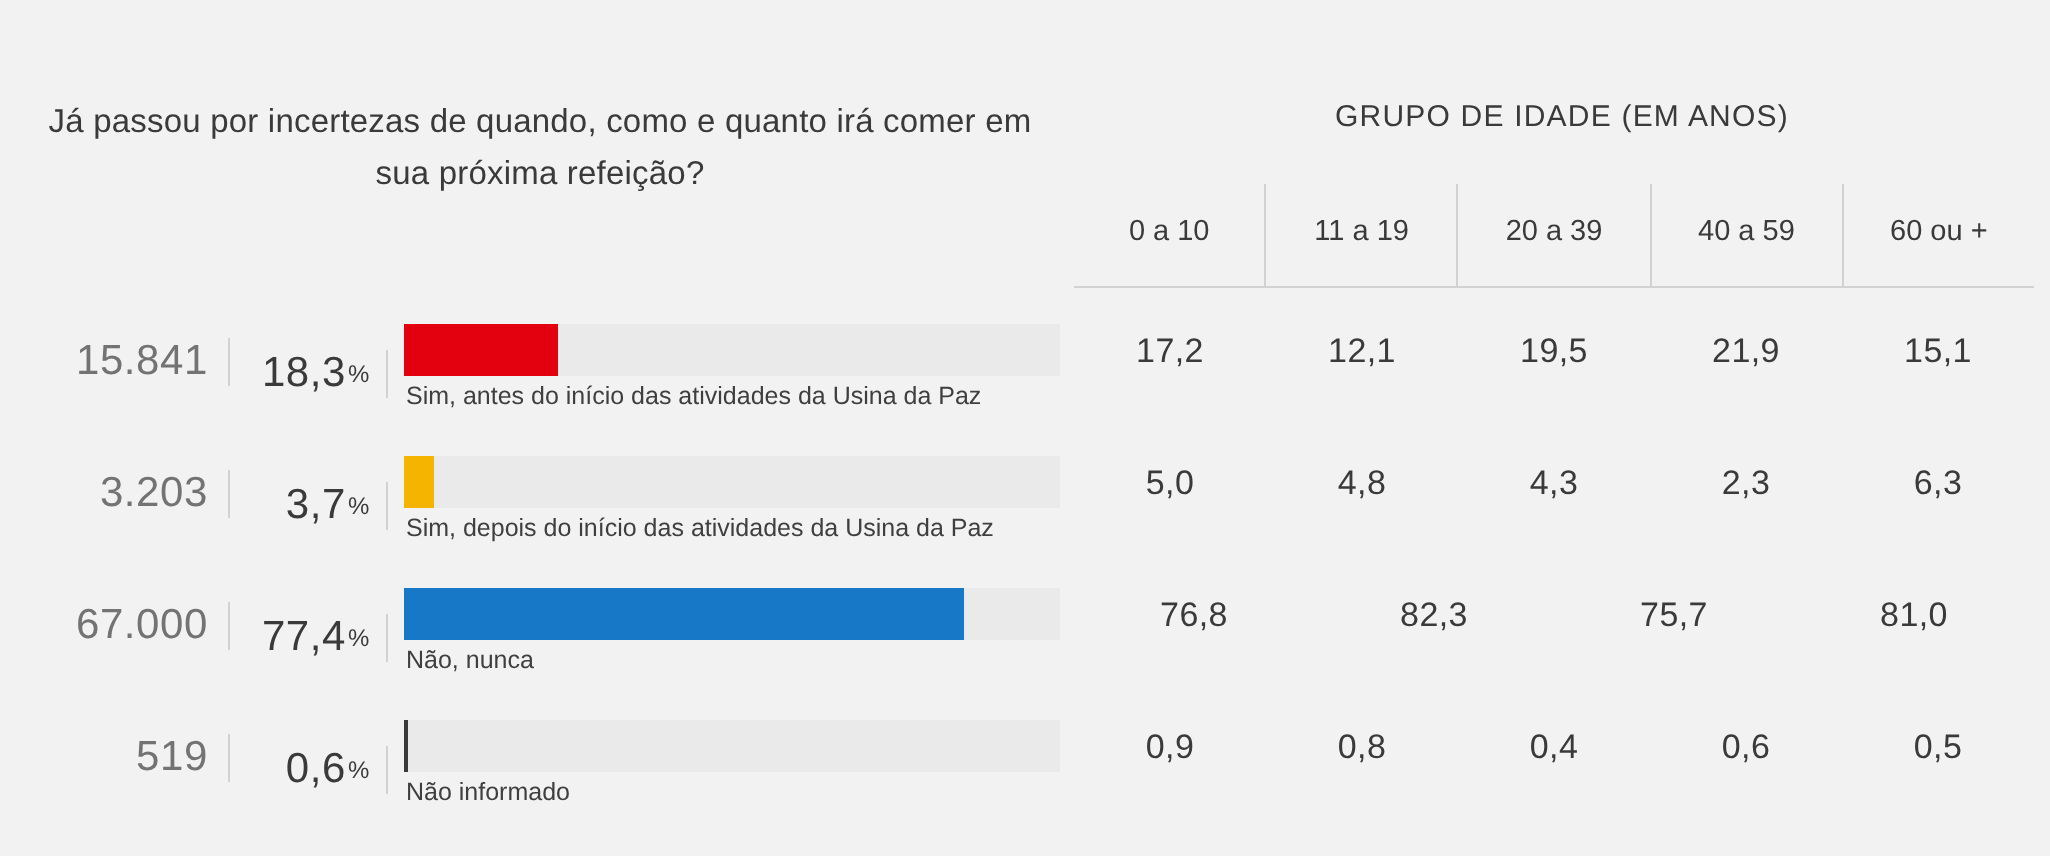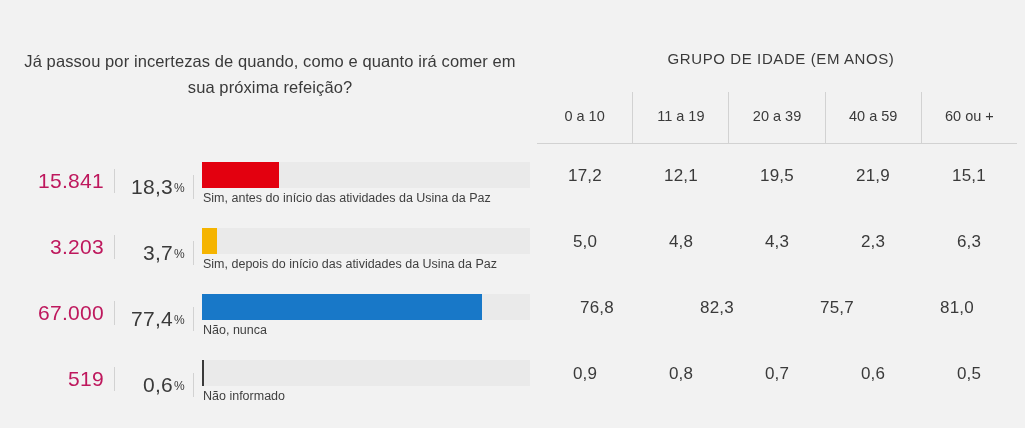--- a/index.html
+++ b/index.html
@@ -56,21 +56,21 @@
     display: flex;
     align-items: center;
     height: 66px;
     width: 100%;
   }
   .cell-count {
     width: 82px;
     text-align: right;
     padding-right: 10px;
     font-size: 21px;
-    color: #be185d;
+    color: #737373;
     border-right: 1px solid #d2d2d2;
     letter-spacing: 0.3px;
   }
   .cell-pct {
     width: 64px;
     text-align: right;
     padding-right: 8px;
     padding-left: 6px;
     font-size: 21px;
     color: #3a3a3a;
@@ -267,21 +267,21 @@
       </div>
       <div class="age-row">
         <div class="dcell">76,8</div>
         <div class="dcell">82,3</div>
         <div class="dcell">75,7</div>
         <div class="dcell">81,0</div>
       </div>
       <div class="age-row">
         <div class="dcell">0,9</div>
         <div class="dcell">0,8</div>
-        <div class="dcell">0,7</div>
+        <div class="dcell">0,4</div>
         <div class="dcell">0,6</div>
         <div class="dcell">0,5</div>
       </div>
     </div>
 
   </div>
 
 </div>
 
 </body></html>

